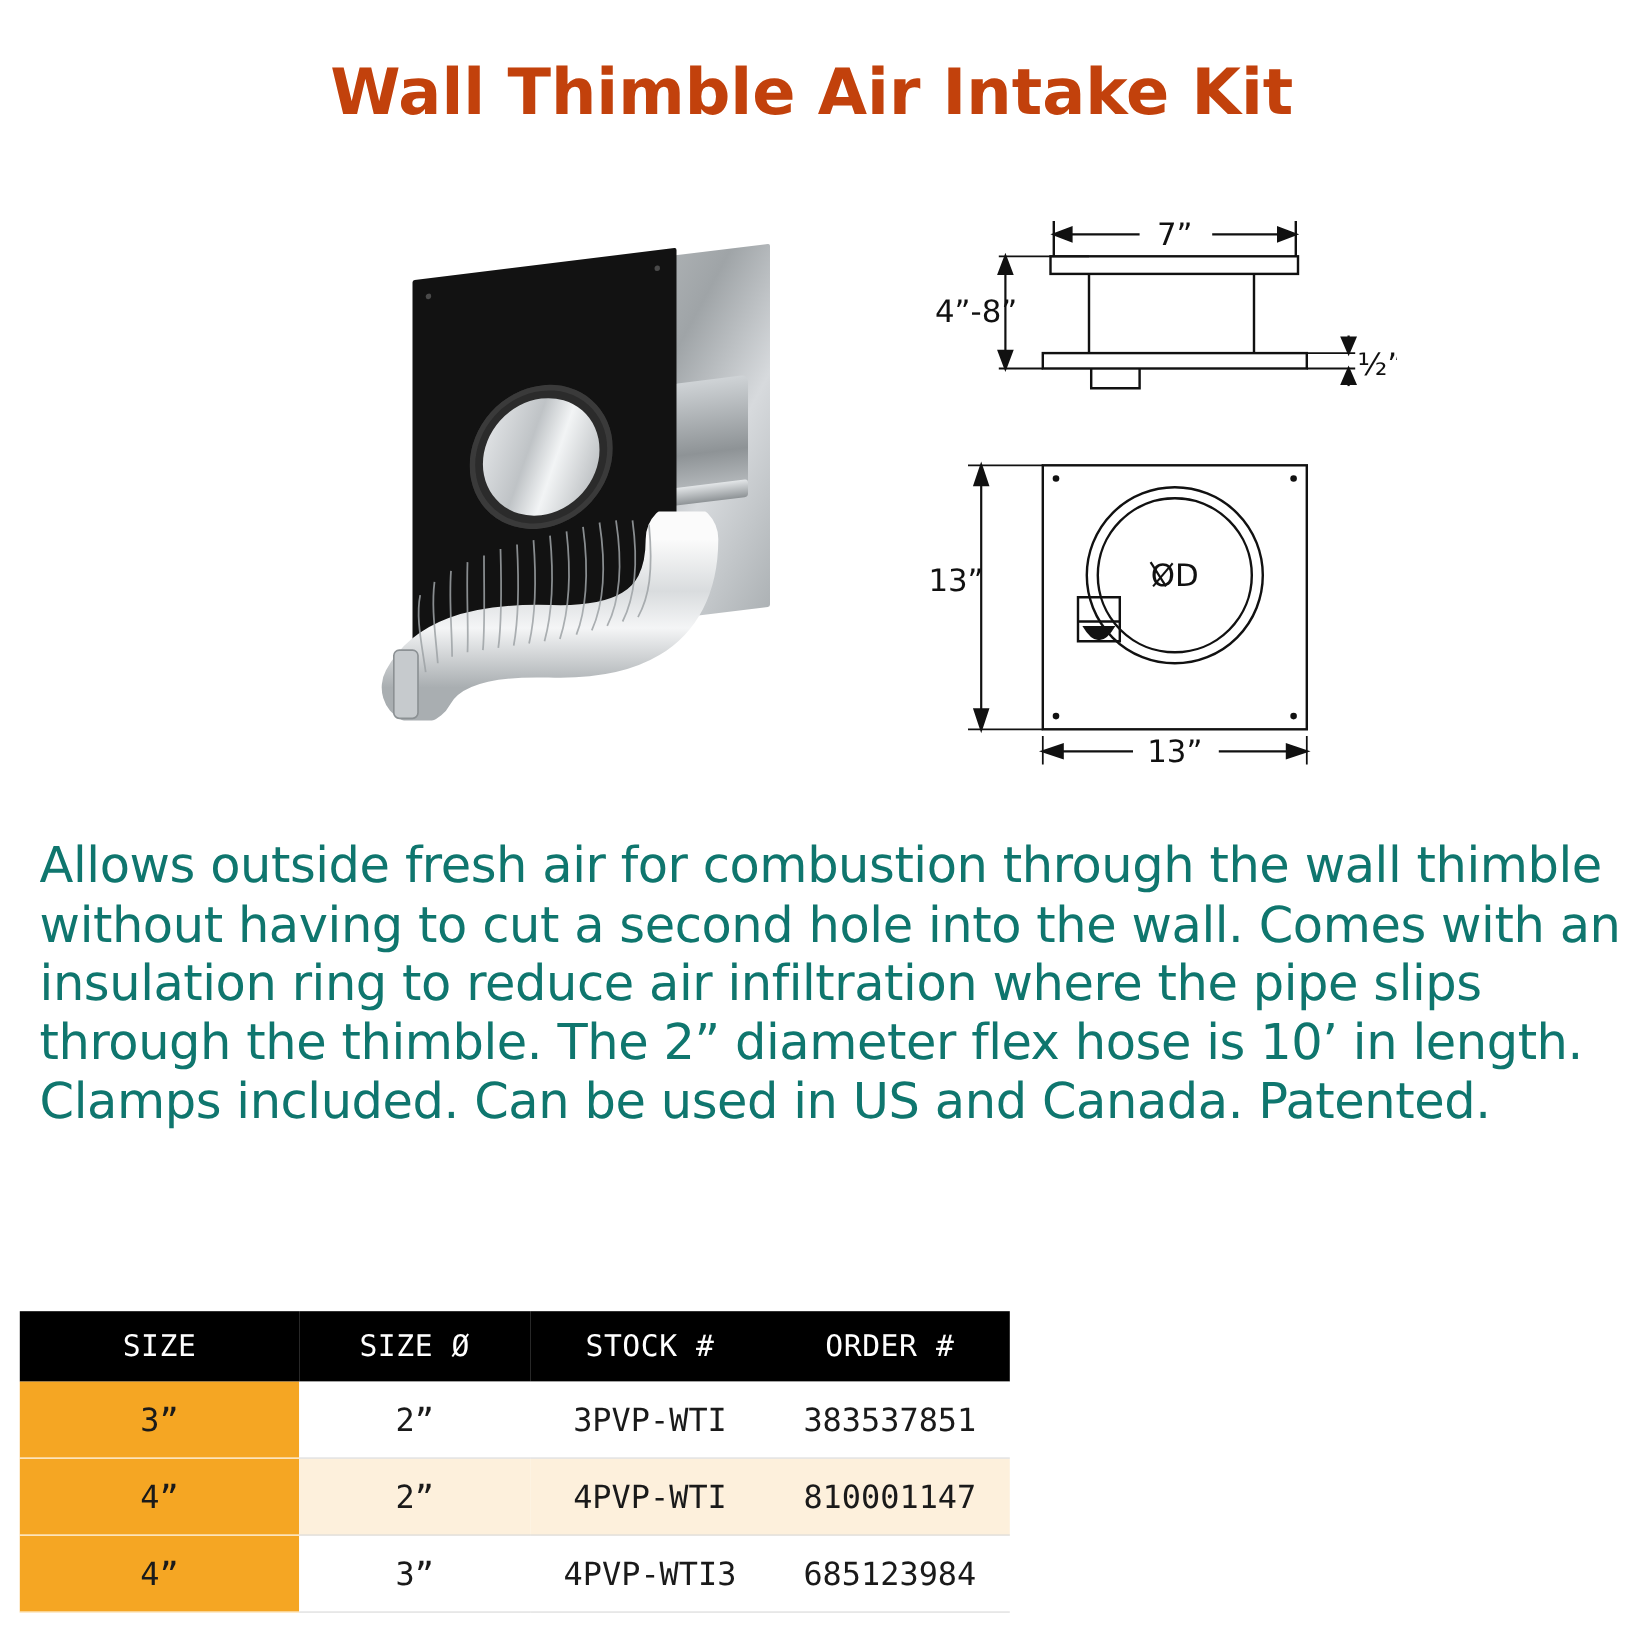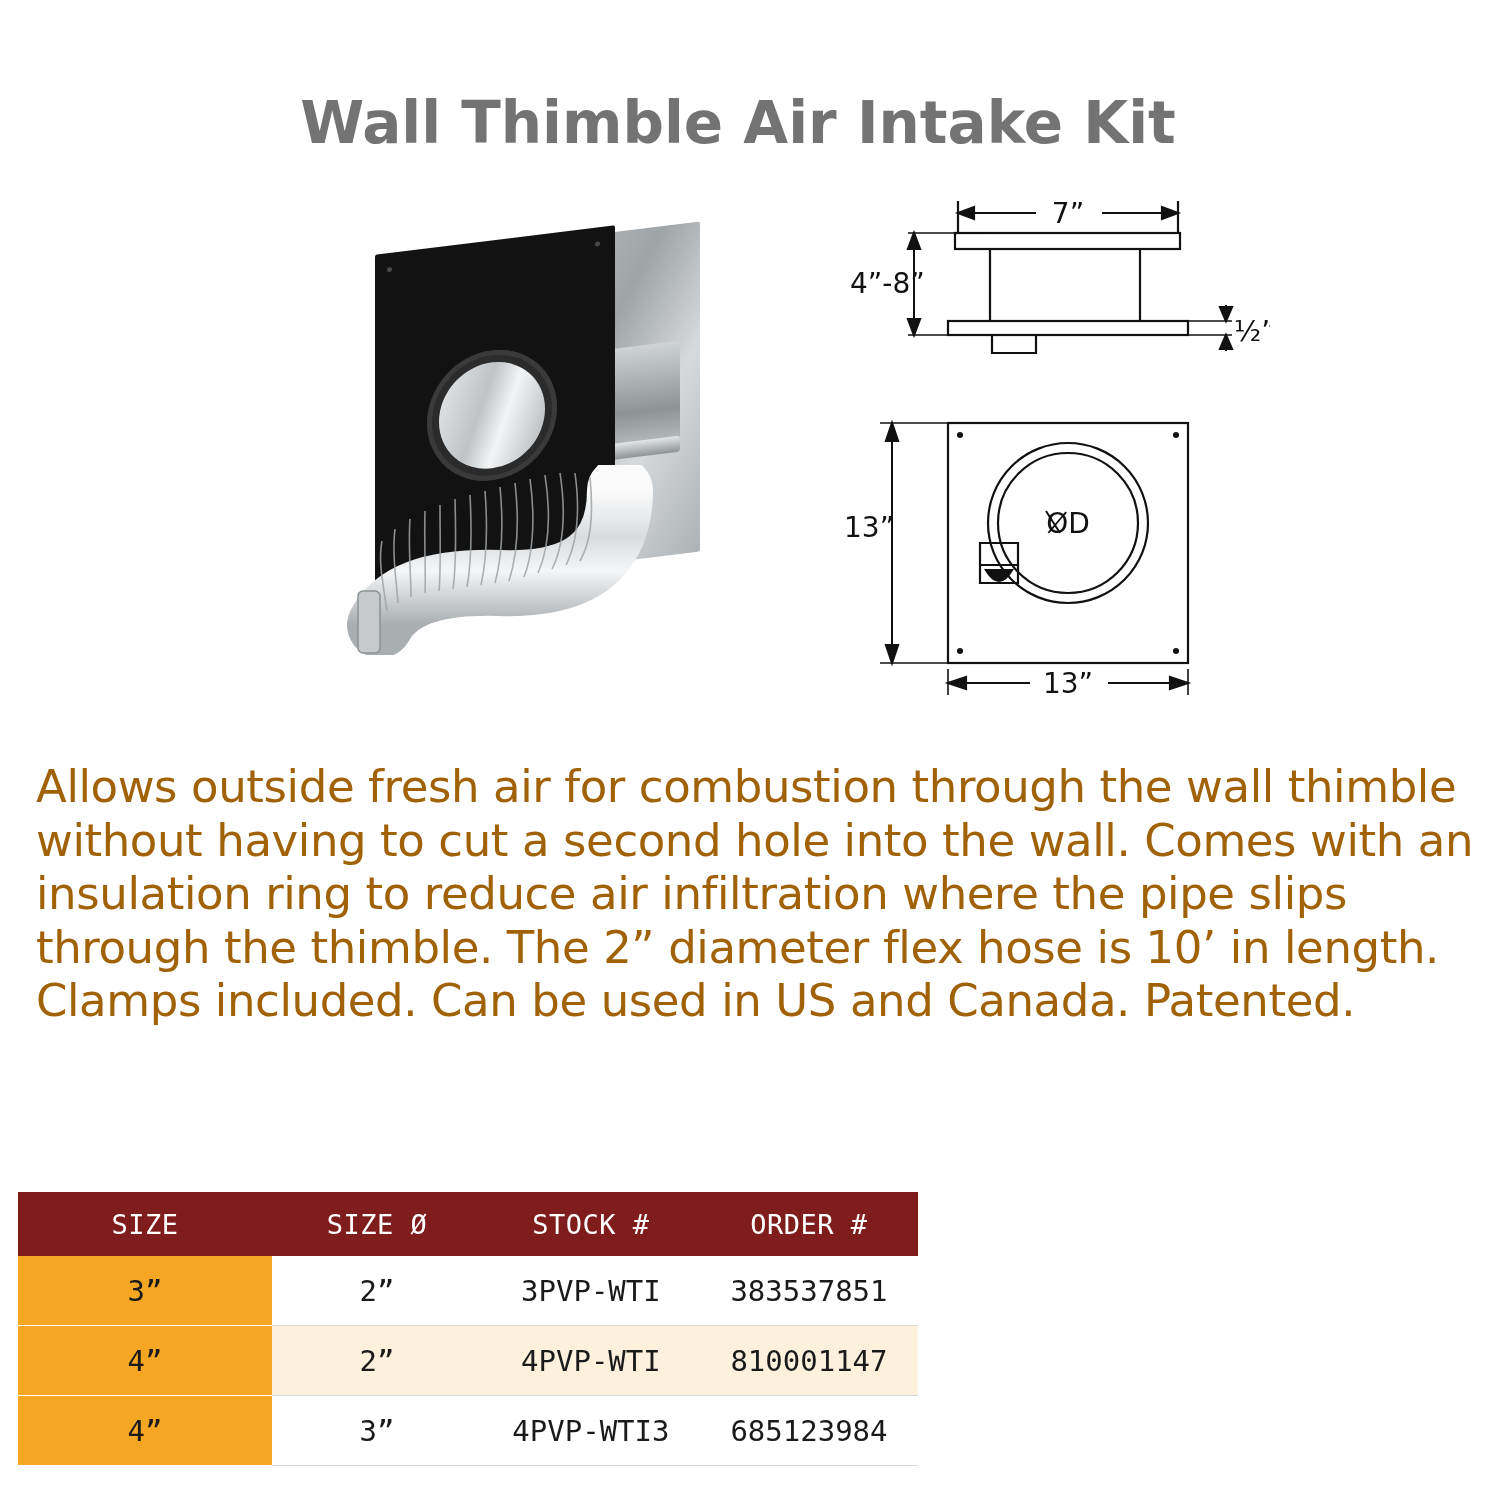--- a/index.html
+++ b/index.html
@@ -17,24 +17,23 @@
 
   
   .title {
     position: absolute;
     top: 50px;
     left: 0;
     width: 1476px;
     text-align: center;
     font-size: 58px;
     font-weight: bold;
-    color: #737373;
+    color: #c2410c;
     letter-spacing: 0px;
     font-family: "DejaVu Sans", sans-serif;
-    margin-top: 39px;
   }
 
   
   .photo-area {
     position: absolute;
     left: 280px;
     top: 215px;
     width: 460px;
     height: 460px;
   }
@@ -136,36 +135,36 @@
   }
 
   
   .desc {
     position: absolute;
     left: 36px;
     top: 760px;
     width: 1440px;
     font-size: 45px;
     line-height: 1.19;
-    color: #a16207;
+    color: #0f766e;
     font-family: "DejaVu Sans", sans-serif;
     letter-spacing: -0.4px;
   }
 
   
   .table {
     position: absolute;
     left: 18px;
     top: 1192px;
     width: 900px;
     border-collapse: collapse;
     font-family: "DejaVu Sans Mono", monospace;
   }
   .table th {
-    background: #7f1d1d;
+    background: #000000;
     color: #ffffff;
     font-size: 27px;
     font-weight: normal;
     height: 62px;
     text-align: center;
     font-family: "DejaVu Sans Mono", monospace;
     letter-spacing: 0.5px;
   }
   .table td {
     height: 67px;

